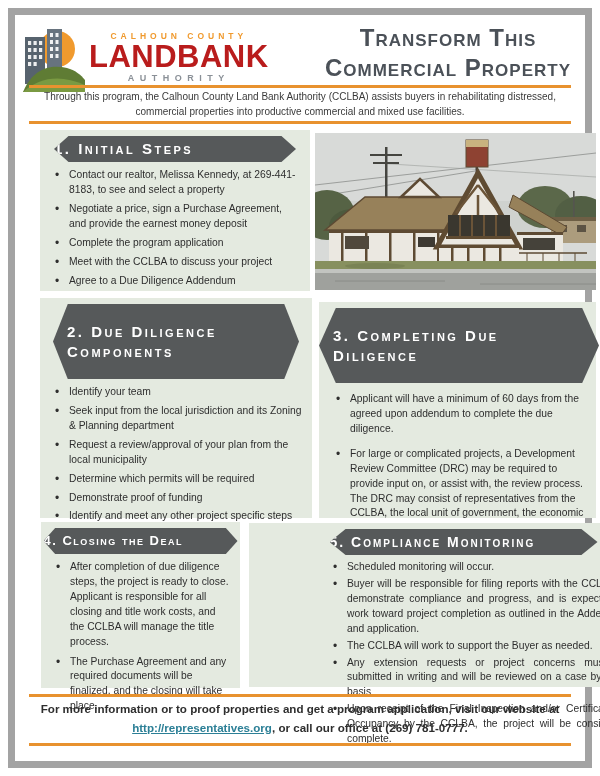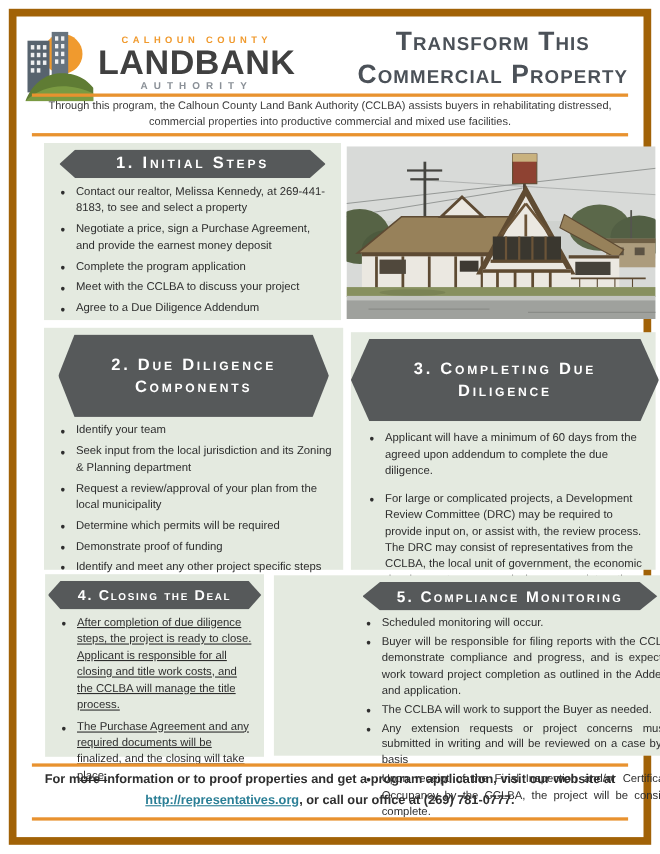--- a/index.html
+++ b/index.html
@@ -1,41 +1,41 @@
 <!DOCTYPE html>
 <html><head>
 <meta charset="utf-8">
 <style>
   html,body{margin:0;padding:0;background:#ffffff;}
   .page{position:relative;width:600px;height:776px;background:#ffffff;
         font-family:"Liberation Sans",sans-serif;overflow:hidden;}
   .frame{position:absolute;left:8px;top:8px;right:8px;bottom:8px;
-         border:7px solid #a16207;background:#ffffff;}
+         border:7px solid #a3a3a3;background:#ffffff;}
 
   
   .logo{position:absolute;left:8px;top:6px;width:280px;height:72px;display:flex;align-items:center;}
   .logo-icon{width:62px;height:70px;flex:0 0 62px;}
   .logo-text{margin-left:4px;text-align:center;}
   .logo-top{color:#f09a2e;font-size:8.5px;font-weight:bold;letter-spacing:4px;white-space:nowrap;}
-  .logo-main{color:#404040;font-size:31px;font-weight:bold;letter-spacing:0.5px;line-height:1.0;white-space:nowrap;}
+  .logo-main{color:#b91c1c;font-size:31px;font-weight:bold;letter-spacing:0.5px;line-height:1.0;white-space:nowrap;}
   .logo-sub{color:#8a9097;font-size:9px;font-weight:bold;letter-spacing:5.5px;white-space:nowrap;margin-top:1px;}
   .title{position:absolute;left:295px;top:8px;width:276px;text-align:center;
          color:#4b5158;font-weight:bold;font-variant:small-caps;letter-spacing:1px;}
   .title-l1{font-size:24px;line-height:1.25;}
   .title-l2{font-size:24px;line-height:1.25;}
   .rule{position:absolute;left:14px;right:14px;height:2.5px;background:#e8922f;}
   .rule.r1{top:70px;}
   .rule.r2{top:106px;}
   .intro{position:absolute;left:18px;right:18px;top:75px;margin:0;text-align:center;
          font-size:10px;line-height:1.45;color:#3a3a3a;}
 
   
   .panel{position:absolute;background:#e4eae0;}
   .banner{background:#56595a;color:#ffffff;font-weight:bold;font-variant:small-caps;
-          text-align:center;margin:6px auto 0 auto;
+          text-align:left;margin:6px auto 0 auto;
           clip-path:polygon(0% 50%,6% 0%,94% 0%,100% 50%,94% 100%,6% 100%);}
   .banner.one{height:26px;line-height:26px;}
   .banner.two{padding:18px 14px;line-height:1.3;}
   ul.bl{margin:6px 0 0 0;padding:0 10px 0 12px;list-style:none;}
   ul.bl li{position:relative;padding-left:17px;margin-bottom:4px;
            font-size:10.3px;line-height:1.45;color:#2e2e2e;}
   ul.bl li::before{content:"\2022";position:absolute;left:3px;top:-1px;font-size:12px;color:#2e2e2e;}
 
   .panel.s1{left:25px;top:115px;width:270px;height:161px;}
   .s1 .banner{width:242px;font-size:15px;letter-spacing:2.5px;}
@@ -44,21 +44,21 @@
 
   .panel.s2{left:25px;top:283px;width:272px;height:220px;}
   .s2 .banner{width:218px;font-size:15px;letter-spacing:2.5px;}
   .panel.s3{left:304px;top:287px;width:277px;height:216px;}
   .s3 .banner{width:252px;font-size:15px;letter-spacing:2.5px;}
   .s3 ul.bl li{margin-bottom:10px;}
   .s3 ul.bl{padding:0 12px 0 14px;margin-top:9px;}
 
   .panel.s4{left:26px;top:507px;width:199px;height:166px;}
   .s4 .banner{width:194px;font-size:13px;letter-spacing:1.5px;}
-  .s4 ul.bl li{margin-bottom:5px;text-decoration:underline;}
+  .s4 ul.bl li{margin-bottom:5px;}
   .panel.s5{left:234px;top:508px;width:347px;height:164px;padding-left:41px;}
   .s5 .banner{width:268px;font-size:14px;letter-spacing:2px;}
   .s5 ul.bl{margin-top:5px;padding:0 10px 0 12px;margin-left:28px;}
   .s5 ul.bl li{margin-bottom:2px;text-align:justify;}
 
   
   .rule.r3{top:679px;}
   .rule.r4{top:728px;}
   .footer{position:absolute;left:16px;right:16px;top:685px;text-align:center;
           font-size:11.6px;line-height:1.6;color:#2e2e2e;font-weight:bold;}

